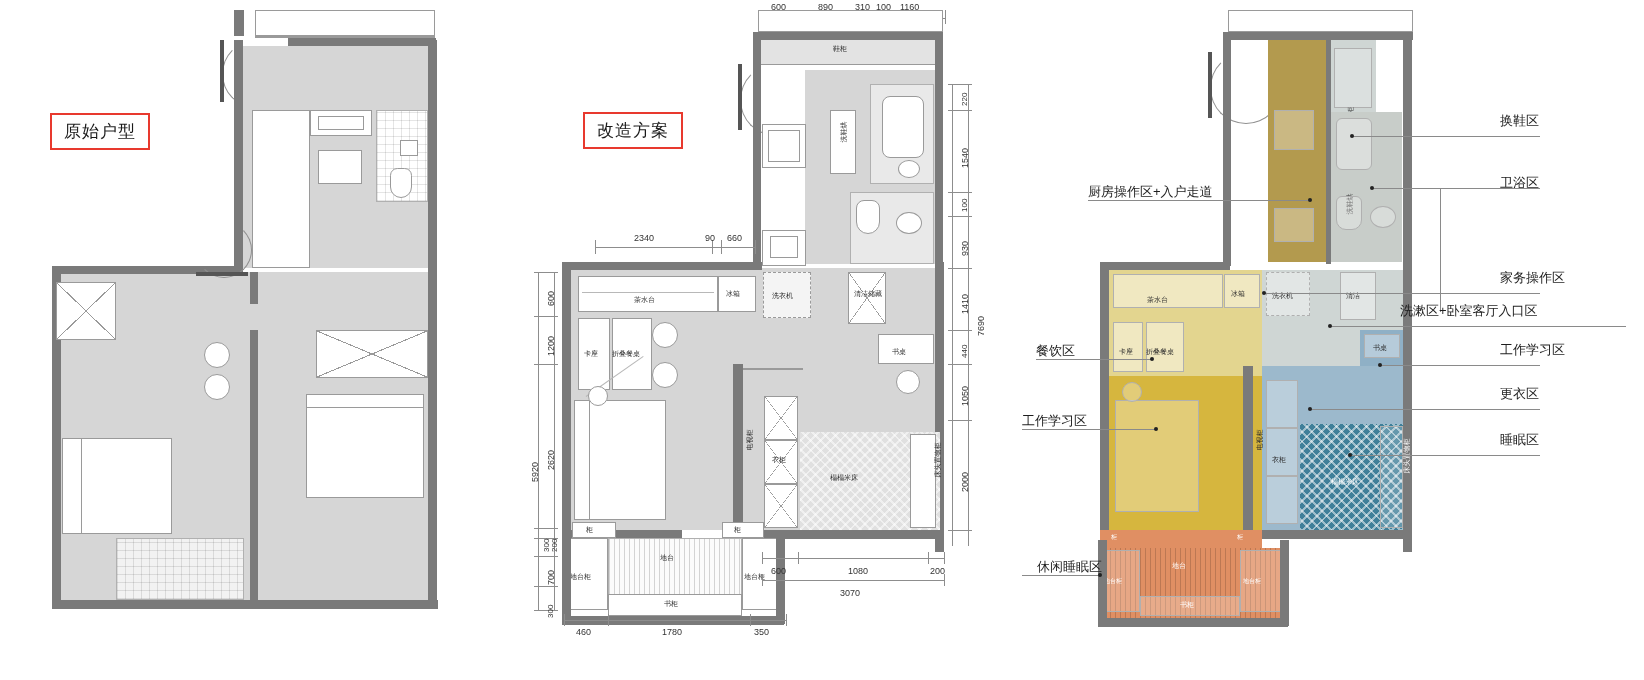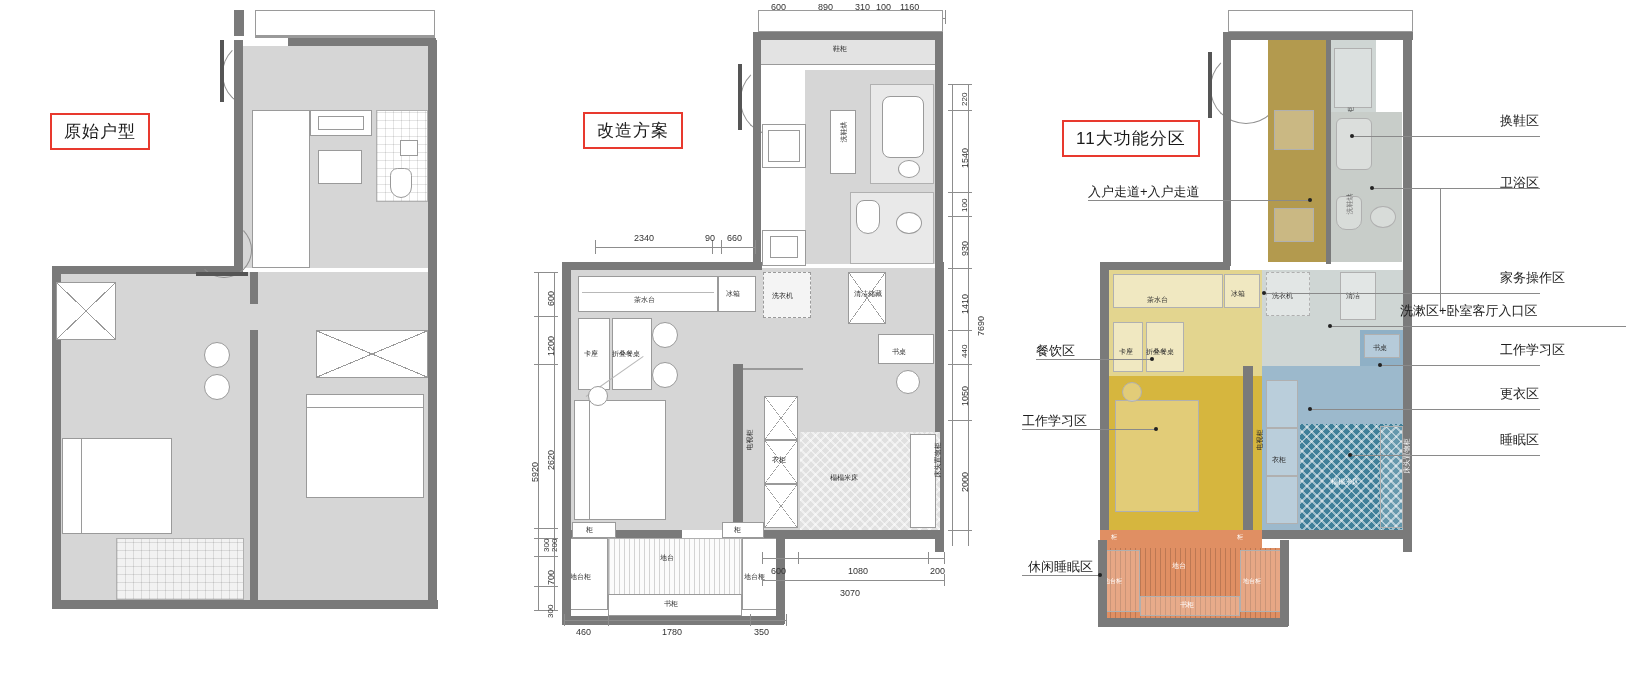--- a/index.html
+++ b/index.html
@@ -305,21 +305,20 @@
     <div class="dimtext" style="left:430px;top:566px;">200</div>
     <div class="dimtext" style="left:340px;top:588px;">3070</div>
     <div class="dimtext" style="left:76px;top:627px;">460</div>
     <div class="dimtext" style="left:162px;top:627px;">1780</div>
     <div class="dimtext" style="left:254px;top:627px;">350</div>
 
   </div>
 
   <div class="panel" style="left:1000px;width:644px;">
 
-    <div class="title-box" style="left:62px;top:120px;">11大功能分区</div>
 
     <div class="ol" style="left:228px;top:10px;width:185px;height:22px;"></div>
     <div class="wall" style="left:223px;top:32px;width:190px;height:8px;"></div>
     <div class="door-arc" style="left:210px;top:52px;width:70px;height:70px;"></div>
     <div class="wall" style="left:208px;top:52px;width:4px;height:66px;background:#555;"></div>
 
     <div class="z" style="left:330px;top:40px;width:46px;height:72px;background:#cfd6d4;"></div>
     <div class="ol2" style="left:334px;top:48px;width:38px;height:60px;background:rgba(255,255,255,.25);"></div>
     <div class="cap v" style="left:344px;top:110px;color:#333;">鞋柜</div>
 
@@ -427,32 +426,32 @@
       <div class="leader" style="left:310px;top:409px;width:230px;"></div>
       <div class="dot" style="left:308px;top:407px;"></div>
 
       <div class="anno" style="left:500px;top:431px;">睡眠区</div>
       <div class="leader" style="left:350px;top:455px;width:190px;"></div>
       <div class="dot" style="left:348px;top:453px;"></div>
     </div>
 
     <div>
 
-      <div class="anno" style="left:88px;top:183px;">入户走道+入户走道</div>
+      <div class="anno" style="left:88px;top:183px;">厨房操作区+入户走道</div>
       <div class="leader" style="left:88px;top:200px;width:222px;"></div>
       <div class="dot" style="left:308px;top:198px;"></div>
 
       <div class="anno" style="left:36px;top:342px;">餐饮区</div>
       <div class="leader" style="left:36px;top:359px;width:116px;"></div>
       <div class="dot" style="left:150px;top:357px;"></div>
 
       <div class="anno" style="left:22px;top:412px;">工作学习区</div>
       <div class="leader" style="left:22px;top:429px;width:134px;"></div>
       <div class="dot" style="left:154px;top:427px;"></div>
 
-      <div class="anno" style="left:28px;top:558px;font-family:Liberation Mono, monospace;">休闲睡眠区</div>
+      <div class="anno" style="left:37px;top:558px;font-family:Liberation Mono, monospace;">休闲睡眠区</div>
       <div class="leader" style="left:22px;top:575px;width:78px;"></div>
       <div class="dot" style="left:98px;top:573px;"></div>
     </div>
 
   </div>
 
 </div>
 
 </body></html>

